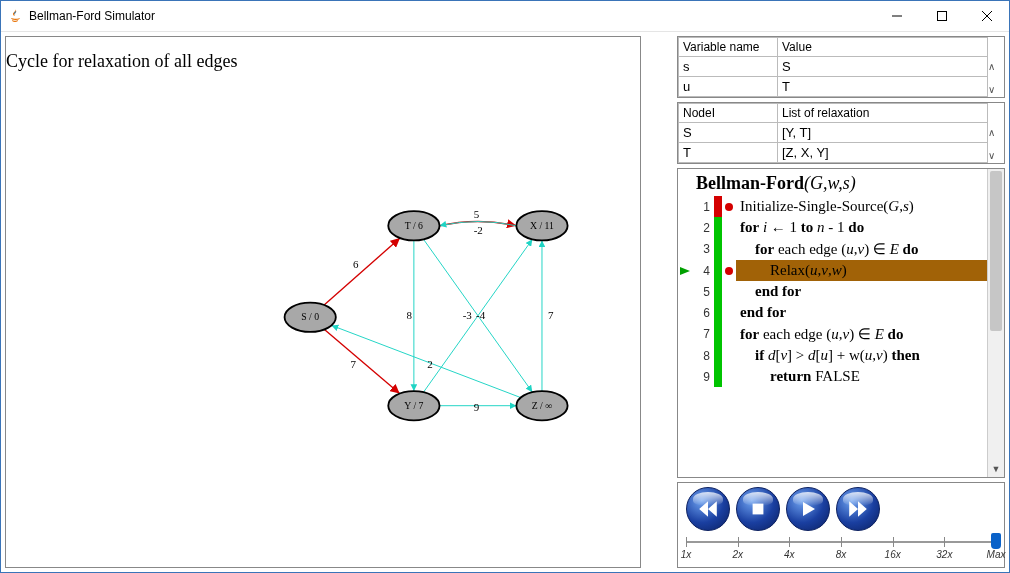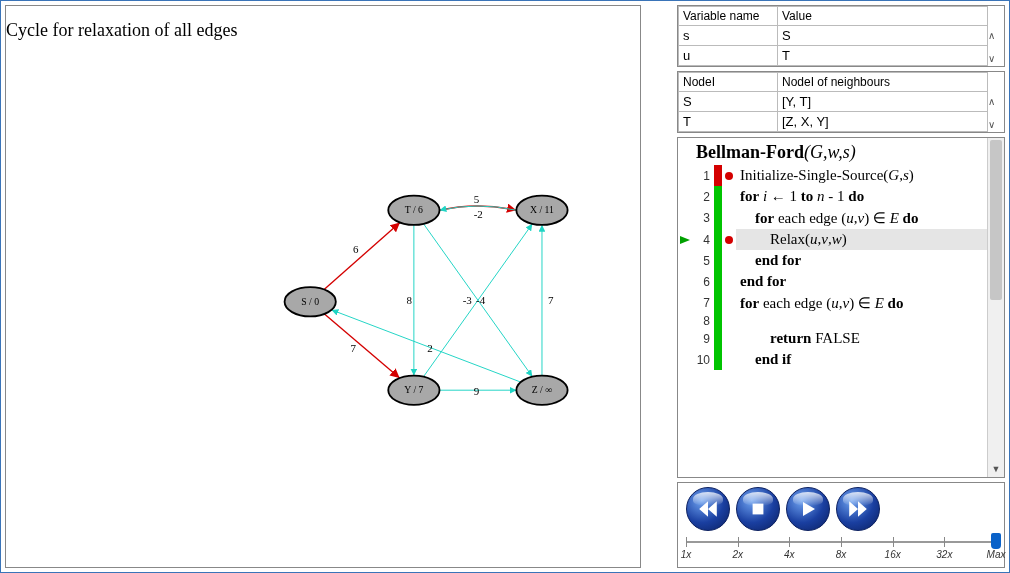--- a/index.html
+++ b/index.html
@@ -27,21 +27,21 @@
   .code-inner { flex:1; display:flex; flex-direction:column; min-height:0; }
   .code-header { padding:4px 8px 2px 18px; font-family:"Times New Roman", serif; font-size:18px; }
   .code-lines { flex:1; overflow:hidden; font-family:"Times New Roman", serif; font-size:15px; }
   .code-line { display:flex; align-items:stretch; }
   .ln-arrow { width:14px; display:flex; align-items:center; justify-content:center; }
   .ln-num { width:18px; text-align:right; padding-right:4px; color:#333; font-size:12px; font-family:"Segoe UI",sans-serif; display:flex; align-items:center; justify-content:flex-end;}
   .ln-bar { width:8px; background:#00c400; }
   .ln-bar.bp { background:#d40000; }
   .ln-dot { width:14px; display:flex; align-items:center; justify-content:center; }
   .ln-txt { flex:1; padding:2px 4px; white-space:nowrap; }
-  .code-line.current .ln-txt { background:#e5e5e5; }
+  .code-line.current .ln-txt { background:#a16207; }
   .code-scroll { width:16px; background:#f0f0f0; border-left:1px solid #ccc; position:relative; }
   .code-scroll .thumb { position:absolute; left:2px; right:2px; top:2px; height:160px; background:#c6c6c6; border-radius:2px; }
   .code-scroll .arr { position:absolute; left:0; right:0; height:16px; display:flex; align-items:center; justify-content:center; font-size:9px; color:#555;}
   .code-scroll .arr.up { top:0; }
   .code-scroll .arr.dn { bottom:0; }
 
   .controls { border:1px solid #888; padding:4px 8px 4px 8px;font-style:italic; }
   .play-buttons { display:flex; gap:6px; margin-bottom:6px; }
   .play-btn { width:42px; height:42px; border-radius:50%; background: radial-gradient(circle at 35% 30%, #6ea2f0 0%, #1a3fa0 55%, #0a1f60 100%); display:flex; align-items:center; justify-content:center; position:relative; cursor:pointer; border:1px solid #0a1f60;}
   .play-btn::after{ content:""; position:absolute; top:4px; left:6px; right:6px; height:14px; border-radius:50% 50% 40% 40%; background:linear-gradient(#ffffffcc, #ffffff00);}
@@ -52,20 +52,47 @@
   .speed-lbl { position:absolute; top:12px; font-size:10px; transform:translateX(-50%); color:#333;}
   .speed-thumb { position:absolute; top:-4px; width:10px; height:16px; background:#0a62c9; border-radius:2px 2px 4px 4px; transform:translateX(-50%);}
   .kw { font-weight:bold; }
   .it { font-style:italic; }
 </style>
 </head>
 <body>
 
 <div class="window">
 
+  <div class="titlebar">
+    <span class="icon">
+      <svg width="16" height="16" viewBox="0 0 16 16">
+          <path d="M5 12c1 1 5 1 6 0 0 1-1 2-3 2s-3-1-3-2zm-1-2c2 1 8 1 9 0 0 1-2 2-4.5 2S4 11 4 10zm4-9c2 2-2 3-2 5 0 1 1 2 2 2-1-1-1-2 0-3s2-2 0-4z" fill="#e76f00"></path>
+          <path d="M9 3c1 1-1 2-1 3 0 .6.5 1 1 1-1 0-2-1-2-2 0-1 1-1 2-2z" fill="#5382a1"></path>
+        </svg>
+    </span>
+    <span class="title-text">Bellman-Ford Simulator</span>
+    <div class="win-buttons">
+      <div class="win-btn">
+          <svg width="10" height="10">
+            <line x1="0" y1="5" x2="10" y2="5" stroke="#000"></line>
+          </svg>
+        </div>
+      <div class="win-btn">
+          <svg width="10" height="10">
+            <rect x="0.5" y="0.5" width="9" height="9" fill="none" stroke="#000"></rect>
+          </svg>
+        </div>
+      <div class="win-btn close">
+          <svg width="10" height="10">
+            <line x1="0" y1="0" x2="10" y2="10" stroke="#000"></line>
+            <line x1="10" y1="0" x2="0" y2="10" stroke="#000"></line>
+          </svg>
+        </div>
+    </div>
+  </div>
 
   <div class="body">
 
     <div class="left-panel">
       <div class="graph-title">Cycle for relaxation of all edges</div>
       <div class="graph-area">
         <svg id="graph-svg" width="100%" height="100%" viewBox="0 0 660 500">
           <defs>
             <marker id="arr-red" viewBox="0 0 10 10" refX="10" refY="5" markerWidth="7" markerHeight="7" orient="auto">
                 <path d="M0,0 L10,5 L0,10 z" fill="#d40000"></path>
@@ -149,21 +176,21 @@
             <span>∧</span>
             <span>∨</span>
           </div>
       </div>
 
       <div class="table-box" style="padding-right:16px;">
         <table>
           <tbody>
               <tr>
                 <th class="col1">NodeI</th>
-                <th>NodeI of neighbours</th>
+                <th>List of relaxation</th>
               </tr>
           </tbody>
             <tbody id="adj-body">
               <tr>
                 <td>S</td>
                 <td>[Y, T]</td>
               </tr>
               <tr>
                 <td>T</td>
                 <td>[Z, X, Y]</td>
@@ -241,34 +268,28 @@
                 <div class="ln-num">7</div>
                 <div class="ln-bar "></div>
                 <div class="ln-dot"></div>
                 <div class="ln-txt"><span class="kw">for</span> each edge (<span class="it">u</span>,<span class="it">v</span>) ∈ <span class="it">E</span> <span class="kw">do</span></div>
               </div>
               <div class="code-line">
                 <div class="ln-arrow"></div>
                 <div class="ln-num">8</div>
                 <div class="ln-bar "></div>
                 <div class="ln-dot"></div>
+                <div class="ln-txt">&nbsp;&nbsp;&nbsp;&nbsp;<span class="kw">if</span> <span class="it">d</span>[<span class="it">v</span>] &gt; <span class="it">d</span>[<span class="it">u</span>] + w(<span class="it">u</span>,<span class="it">v</span>) <span class="kw">then</span></div>
               </div>
               <div class="code-line">
                 <div class="ln-arrow"></div>
                 <div class="ln-num">9</div>
                 <div class="ln-bar "></div>
                 <div class="ln-dot"></div>
                 <div class="ln-txt">&nbsp;&nbsp;&nbsp;&nbsp;&nbsp;&nbsp;&nbsp;&nbsp;<span class="kw">return</span> FALSE</div>
-              </div>
-              <div class="code-line">
-                <div class="ln-arrow"></div>
-                <div class="ln-num">10</div>
-                <div class="ln-bar "></div>
-                <div class="ln-dot"></div>
-                <div class="ln-txt">&nbsp;&nbsp;&nbsp;&nbsp;<span class="kw">end if</span></div>
               </div>
             </div>
         </div>
         <div class="code-scroll">
           <div class="arr up">▲</div>
           <div class="thumb"></div>
           <div class="arr dn">▼</div>
         </div>
       </div>
 

